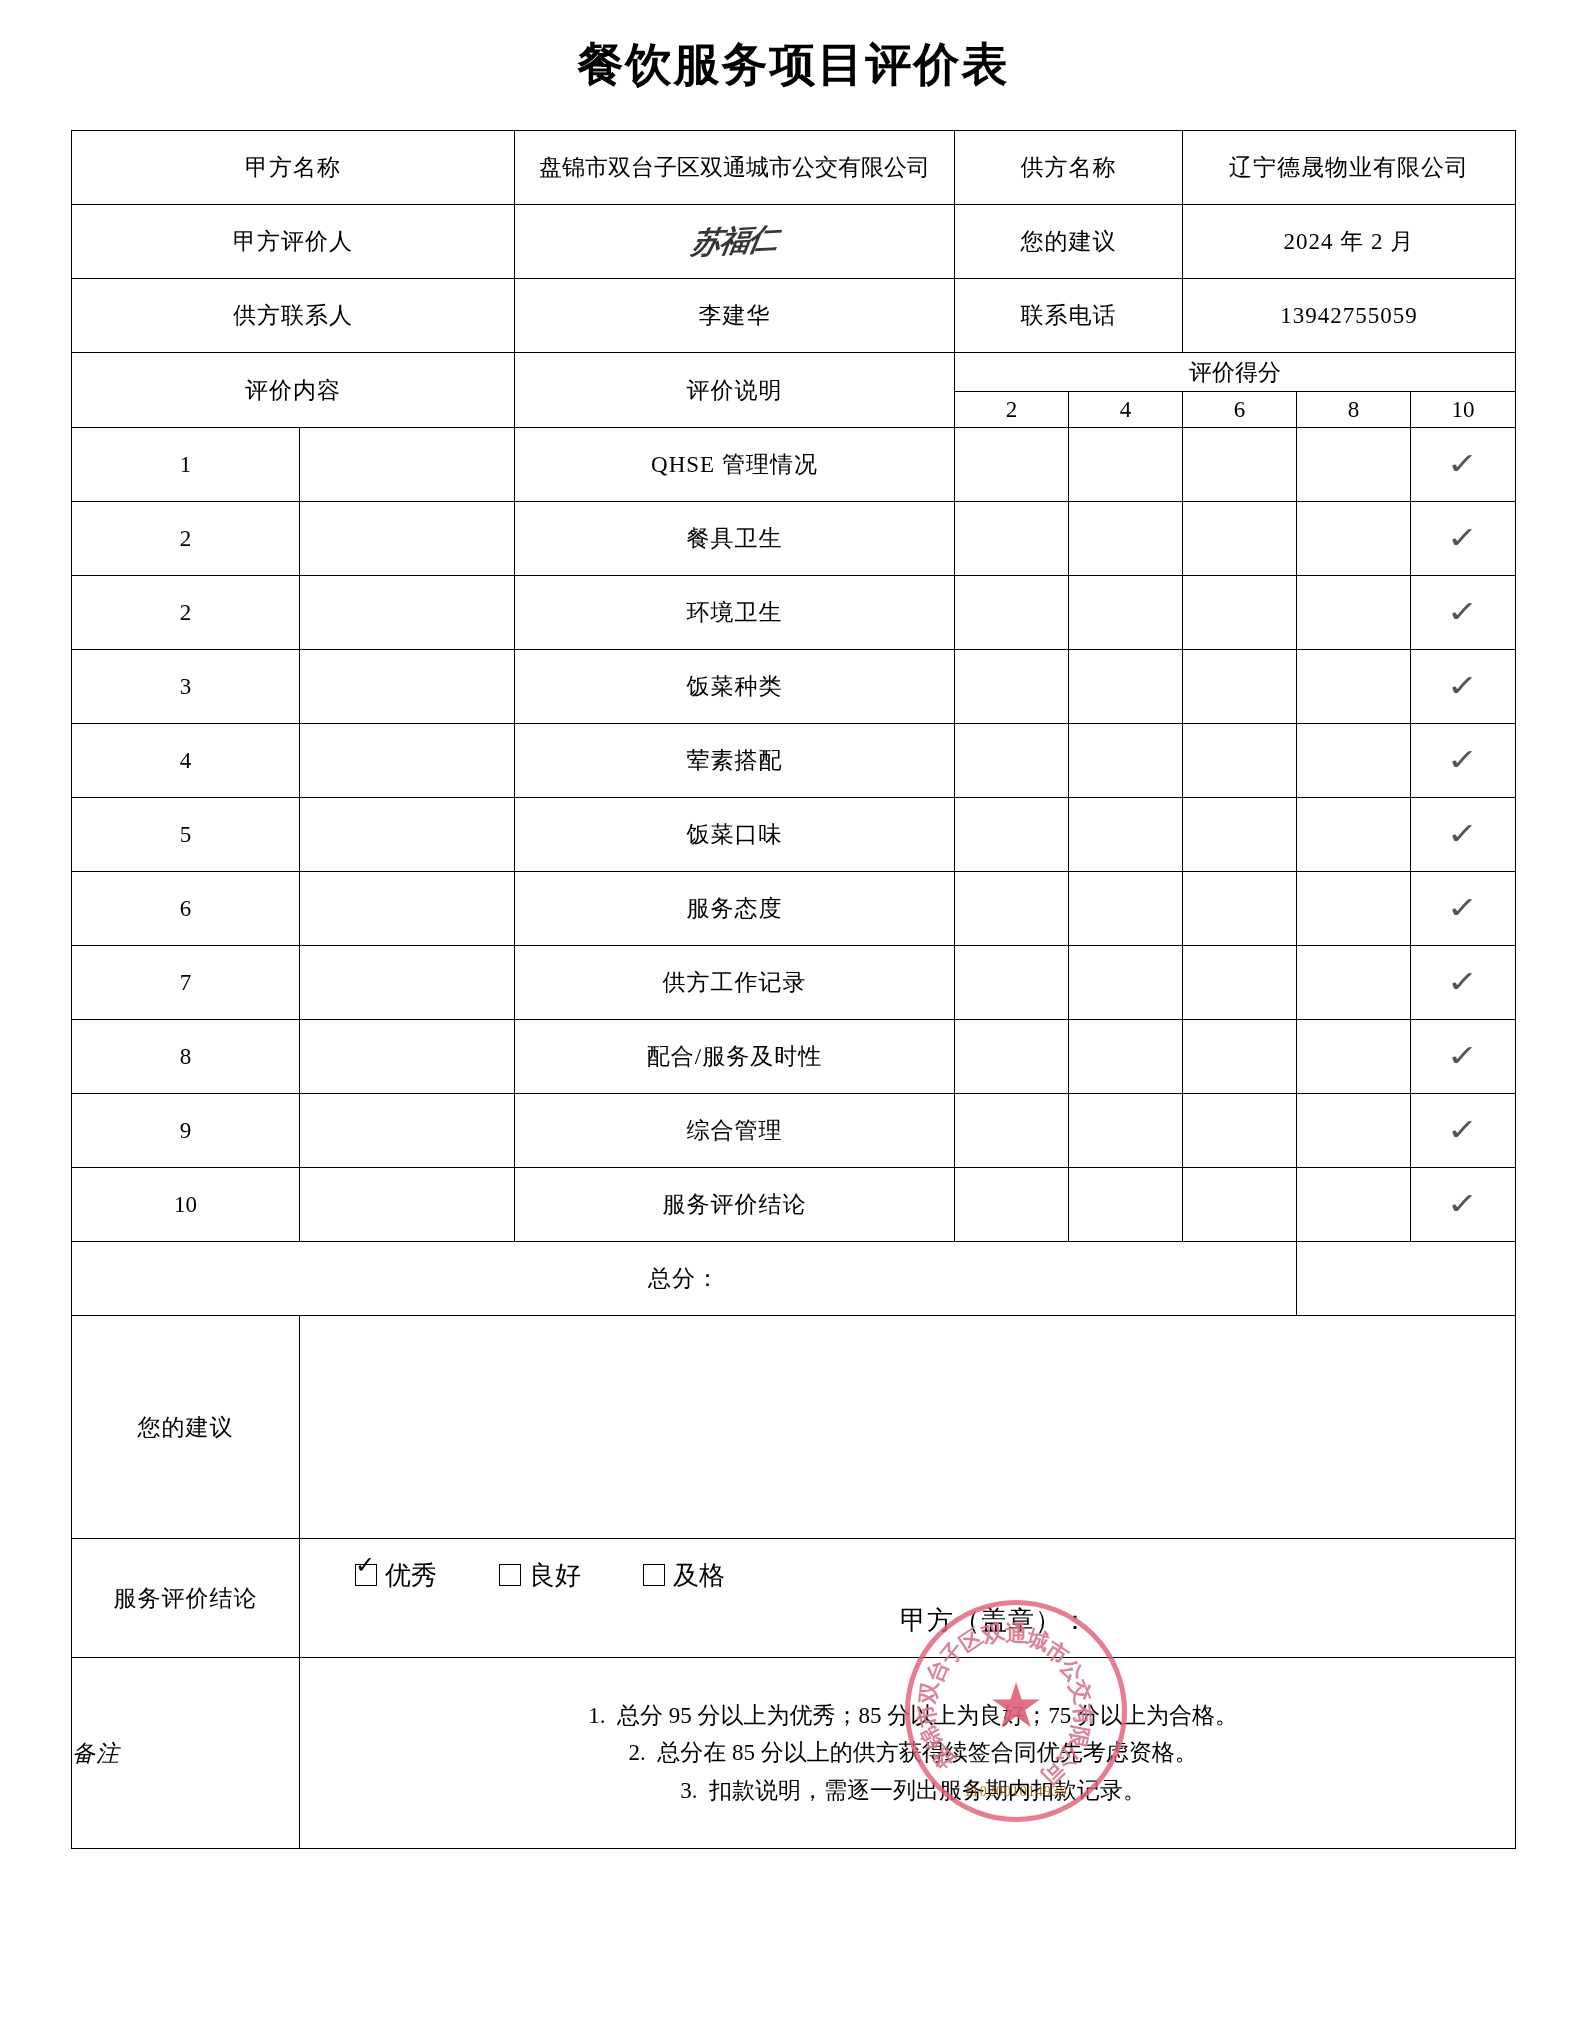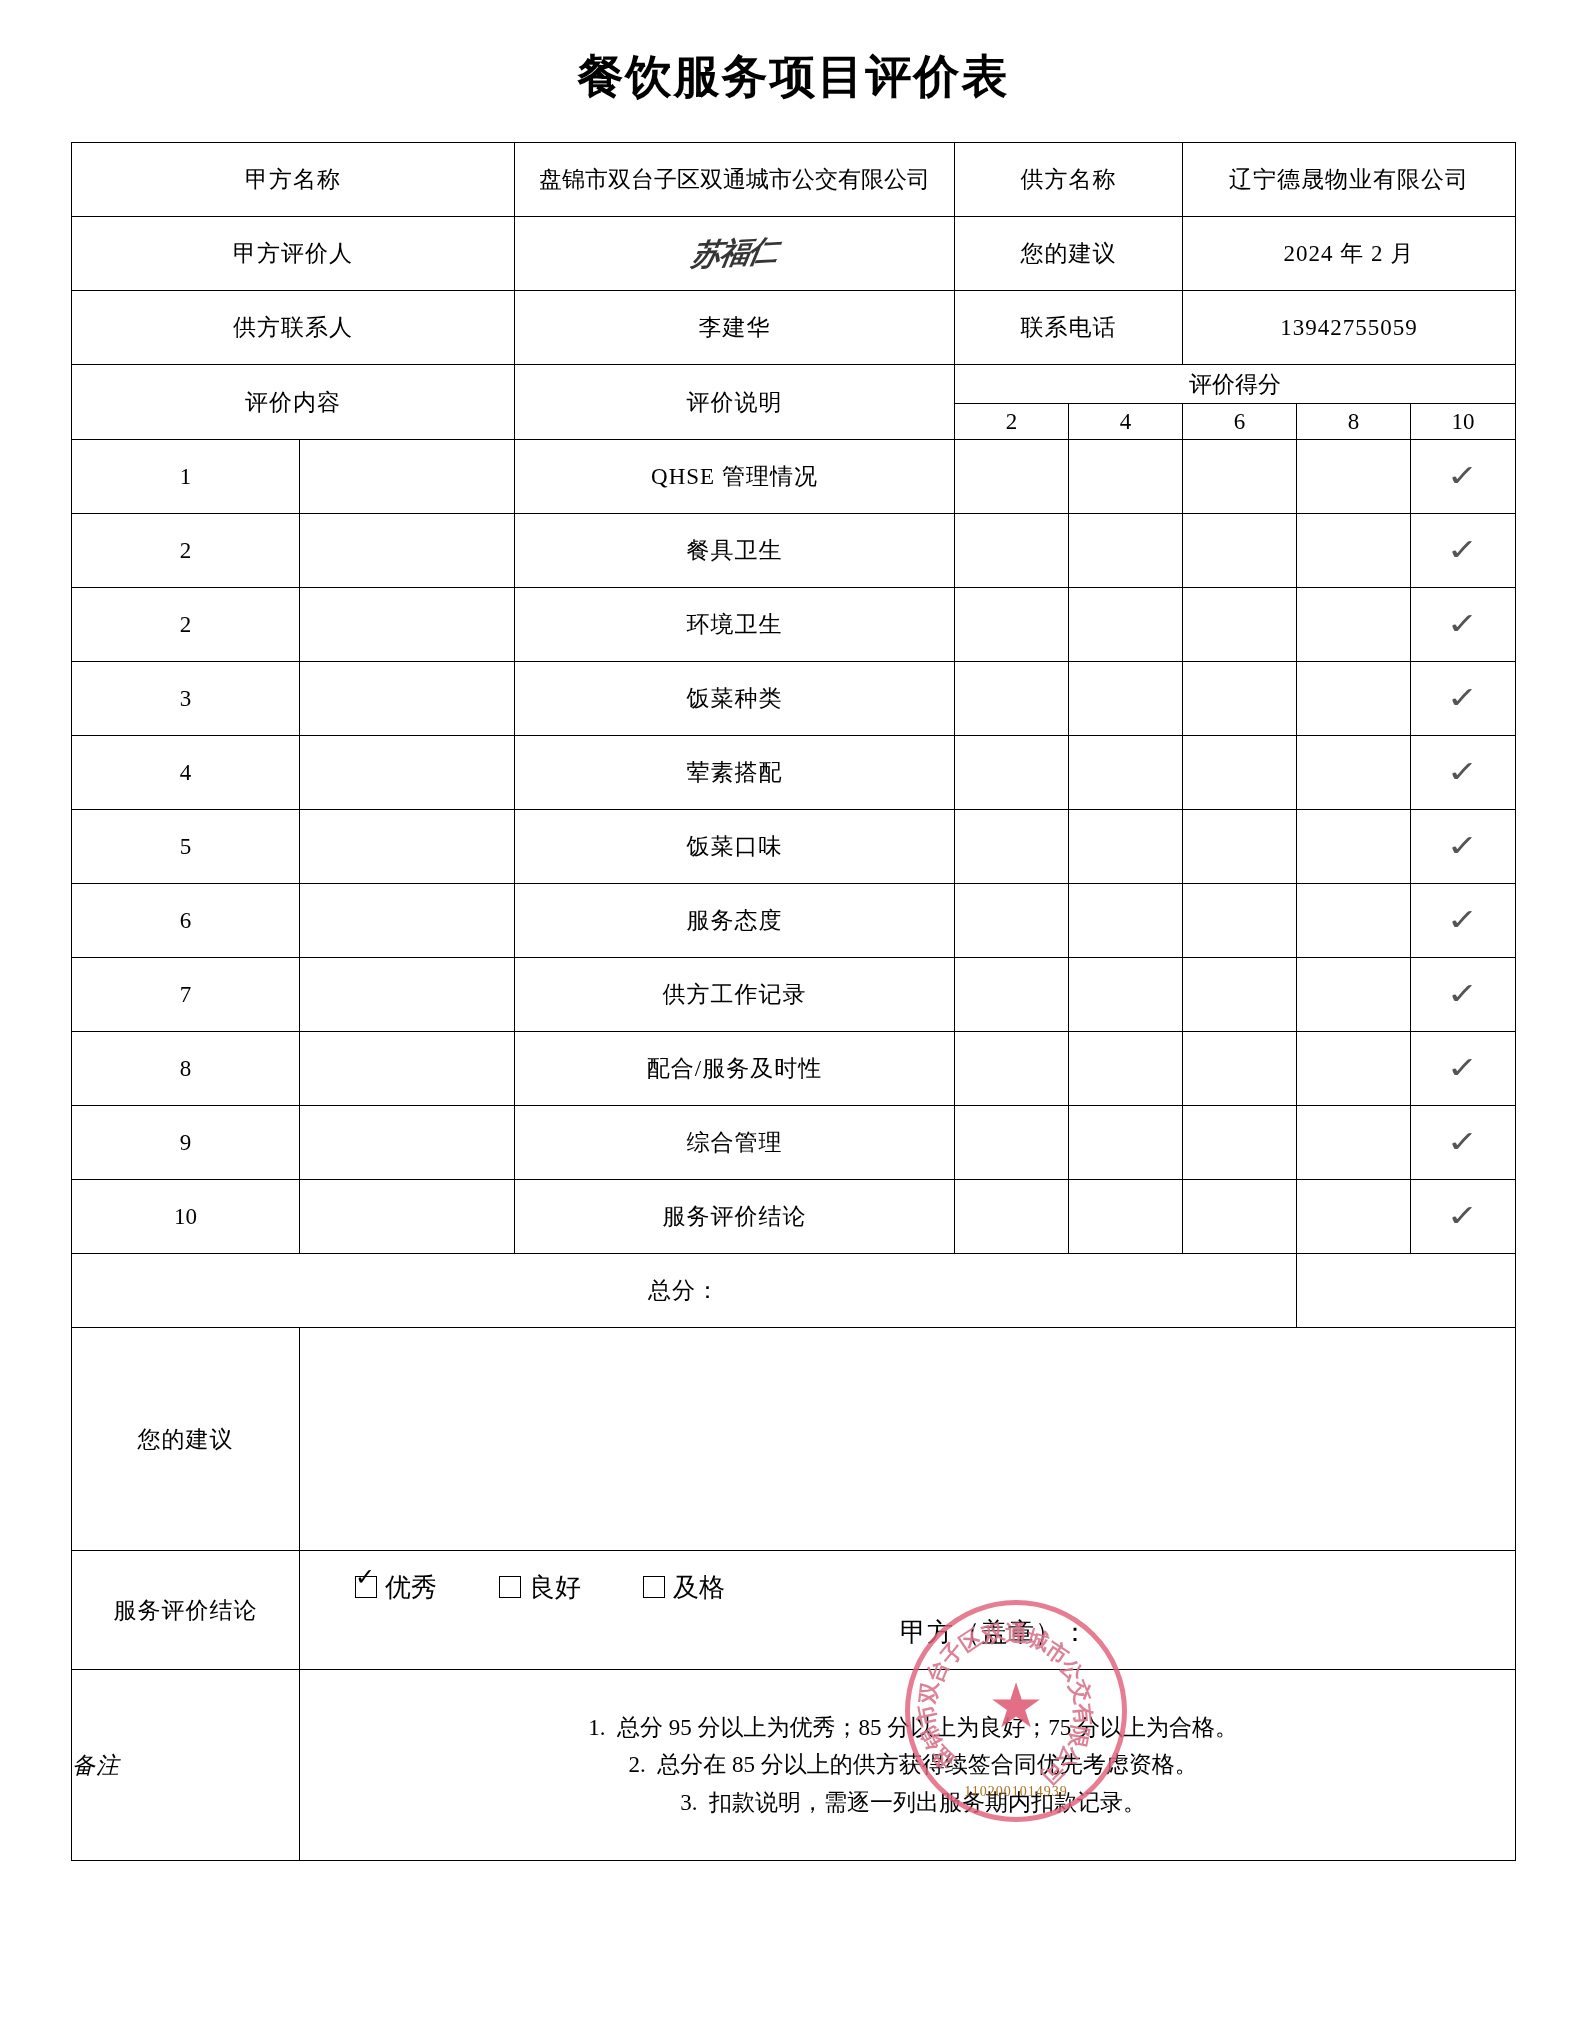--- a/index.html
+++ b/index.html
@@ -13,21 +13,21 @@
     font-family: "Liberation Serif", "DejaVu Serif", serif;
     color: #000000;
     position: relative;
     overflow: hidden;
   }
   .page {
     position: relative;
     width: 1587px;
     height: 2027px;
     box-sizing: border-box;
-    padding: 28px 70px 0 70px;
+    padding: 16px 70px 0 70px;
   }
   .doc-title {
     text-align: center;
     font-size: 46px;
     font-weight: bold;
     letter-spacing: 2px;
     margin: 18px 0 34px 0;
     font-family: "Liberation Serif", "DejaVu Serif", serif;
   }
   table.main {

